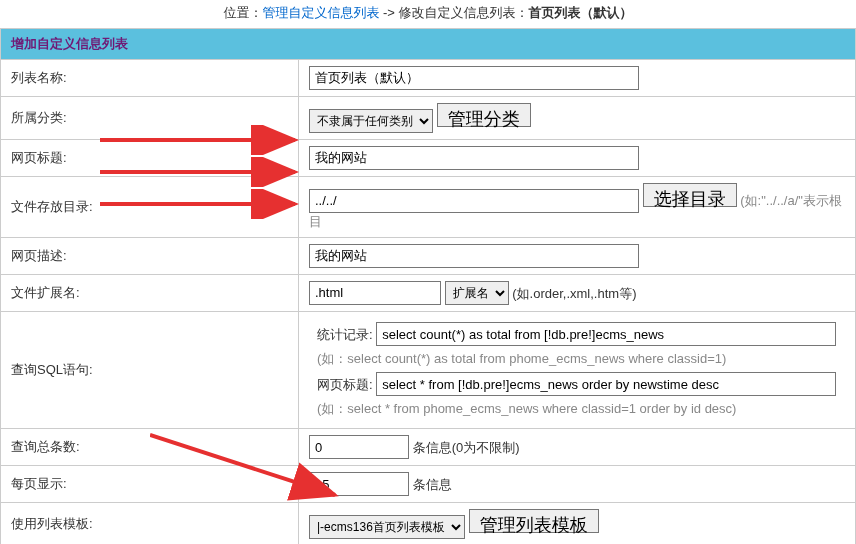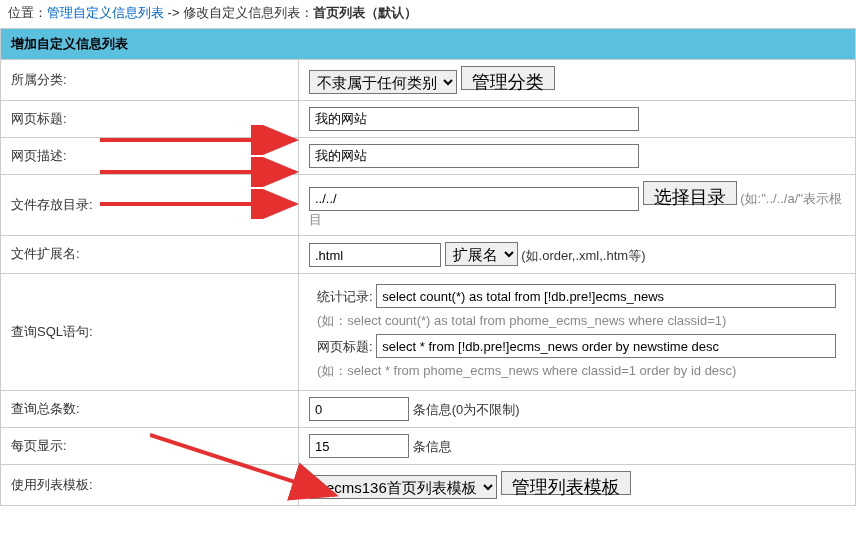--- a/index.html
+++ b/index.html
@@ -1,29 +1,29 @@
 <!DOCTYPE html>
 <html><head>
 <meta charset="utf-8">
 <style>
 * { box-sizing: border-box; margin: 0; padding: 0; }
 body { font-family: "Microsoft YaHei", Arial, sans-serif; font-size: 13px; color: #333; background: #fff; }
 .container { width: 856px; position: relative; }
-.breadcrumb { padding: 4px 8px 6px 8px; font-size: 13px; }
+.breadcrumb { padding: 4px 8px 6px 8px; font-size: 13px; text-align: center; }
 .breadcrumb a { color: #0066cc; text-decoration: none; }
 .breadcrumb b { font-weight: bold; }
 .form-table { width: 100%; border-collapse: collapse; border: 1px solid #ccc; }
-.form-header { background: #5bc0de; color: #000000; font-weight: bold; padding: 6px 10px; font-size: 14px; }
+.form-header { background: #5bc0de; color: #701a75; font-weight: bold; padding: 6px 10px; font-size: 14px; }
 .form-table td { border: 1px solid #ccc; padding: 6px 10px; vertical-align: middle; font-size: 13px; }
 .form-table td.label-cell { width: 298px; background: #fff; }
 .form-table td.value-cell { background: #fff; }
 input[type="text"] { border: 1px solid #767676; padding: 3px 5px; font-size: 13px; height: 24px; font-family: inherit; }
 input.w-long { width: 330px; }
 input.w-med { width: 100px; }
-select { border: 1px solid #767676; padding: 2px 3px; font-size: 15px; height: 24px; background: #efefef; font-family: inherit; }
+select { border: 1px solid #767676; padding: 2px 3px; font-size: 12px; height: 24px; background: #efefef; font-family: inherit; }
 button { border: 1px solid #767676; background: #efefef; padding: 3px 10px; font-size: 18px; cursor: pointer; font-family: inherit; height: 24px; }
 .hint { color: #888; font-size: 13px; }
 .sql-row { margin: 4px 8px; }
 .sql-label { display: inline-block; }
 .sql-input { width: 460px; border: 1px solid #767676; padding: 3px 5px; font-size: 13px; height: 24px; font-family: inherit; }
 .arrow-svg { position: absolute; pointer-events: none; z-index: 10; }
 .tall-cell { height: 100px; margin-left: 32px; }
 </style>
 </head>
 <body>
@@ -33,47 +33,51 @@
 <div class="breadcrumb">
   <span>位置：</span><a href="#">管理自定义信息列表</a><span> -&gt; </span><span>修改自定义信息列表：</span><b>首页列表（默认）</b>
 </div>
 
 <table class="form-table">
 <tbody>
         <tr>
           <td colspan="2" class="form-header">增加自定义信息列表</td>
         </tr>
 
+<tr>
+  <td class="label-cell">列表名称:</td>
+  <td class="value-cell"><input type="text" class="w-long" value="首页列表（默认）" style=""></td>
+</tr>
 
 <tr>
   <td class="label-cell">所属分类:</td>
   <td class="value-cell">
     <select><option>不隶属于任何类别</option></select>
     <button>管理分类</button>
   </td>
 </tr>
 
 <tr>
   <td class="label-cell">网页标题:</td>
   <td class="value-cell"><input type="text" class="w-long" value="我的网站" style=""></td>
 </tr>
 
 
 <tr>
-  <td class="label-cell">网页描述:</td>
-  <td class="value-cell"><input type="text" class="w-long" value="我的网站" style=""></td>
-</tr>
-
-<tr>
   <td class="label-cell">文件存放目录:</td>
   <td class="value-cell">
     <input type="text" class="w-long" value="../../" style="">
     <button>选择目录</button>
     <span class="hint">(如:"../../a/"表示根目</span>
   </td>
+</tr>
+
+<tr>
+  <td class="label-cell">网页描述:</td>
+  <td class="value-cell"><input type="text" class="w-long" value="我的网站" style=""></td>
 </tr>
 
 <tr>
   <td class="label-cell">文件扩展名:</td>
   <td class="value-cell">
     <input type="text" style="width: 132px;" value=".html">
     <select><option>扩展名</option></select>
     <span>(如.order,.xml,.htm等)</span>
   </td>
 </tr>

